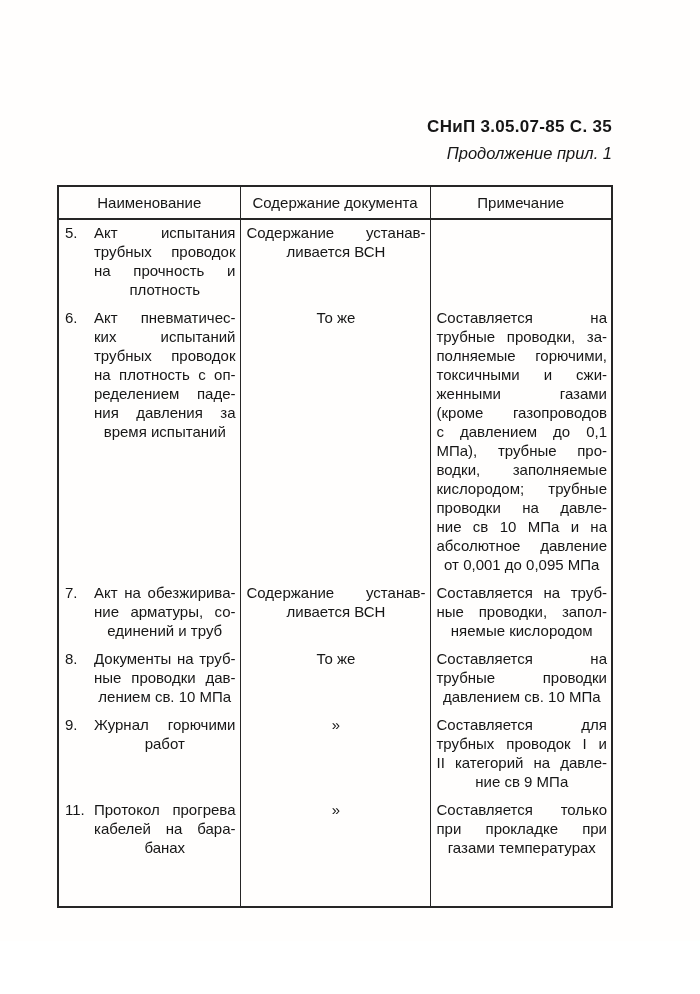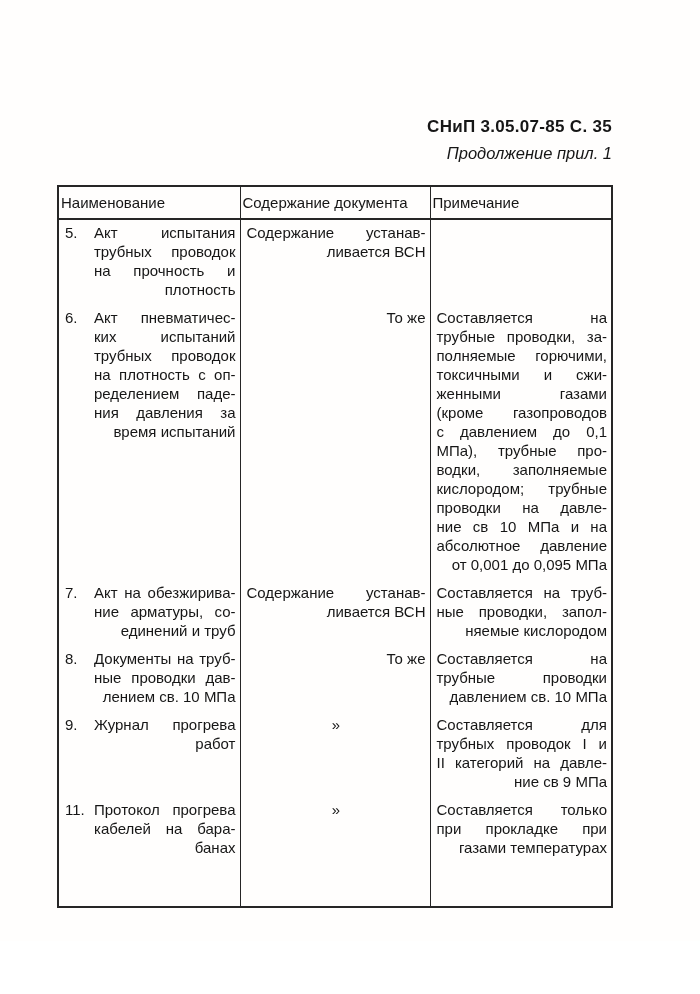--- a/index.html
+++ b/index.html
@@ -38,21 +38,21 @@
     top: 185px;
     left: 57px;
     width: 554px;
     border-collapse: collapse;
     table-layout: fixed;
     border: 2px solid #262626;
   }
   table.doc-table th {
     font-size: 15px;
     font-weight: normal;
-    text-align: left;
+    text-align: center;
     padding: 7px 2px 7px 2px;
     border-bottom: 2px solid #262626;
     border-left: 1.5px solid #262626;
     border-right: 1.5px solid #262626;
   }
   table.doc-table td {
     vertical-align: top;
     font-size: 15px;
     line-height: 19px;
     border-left: 1.5px solid #262626;
@@ -61,21 +61,21 @@
   }
   td.name-cell { padding-left: 5px; padding-right: 3px; }
   td.note-cell { padding-right: 3px; }
   .name-wrap { display: flex; }
   .rownum { flex: 0 0 29px; }
   .lines { flex: 1 1 auto; min-width: 0; }
   .just {
     text-align: justify;
     text-align-last: justify;
   }
-  .last { text-align: right; }
+  .last { text-align: center; }
   .ctr  { text-align: center; }
   tr.spacer-row td { height: 34px; }
 </style>
 </head>
 <body>
 
 <div class="page">
 
   <div class="doc-ref">СНиП 3.05.07-85 С. 35</div>
 
@@ -187,21 +187,21 @@
             <div class="just">Составляется на</div>
             <div class="just">трубные проводки</div>
             <div class="last">давлением св. 10 МПа</div>
           </td>
         </tr>
         <tr>
           <td class="name-cell">
             <div class="name-wrap">
               <div class="rownum">9.</div>
               <div class="lines">
-                <div class="just">Журнал прогрева</div>
+                <div class="just">Журнал горючими</div>
                 <div class="last">работ</div>
               </div>
             </div>
           </td>
           <td>
             <div class="ctr">»</div>
           </td>
           <td class="note-cell">
             <div class="just">Составляется для</div>
             <div class="just">трубных проводок I и</div>

